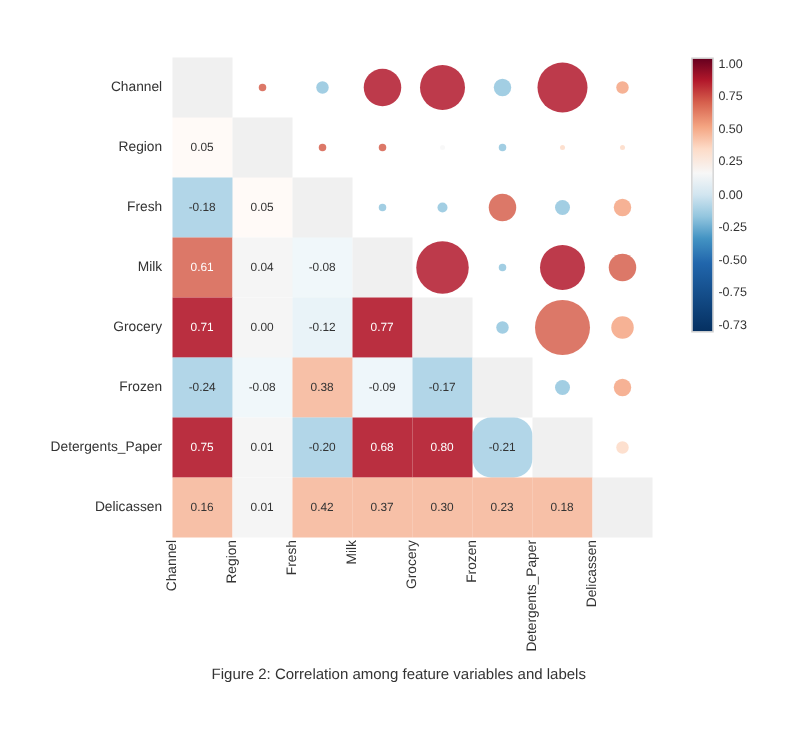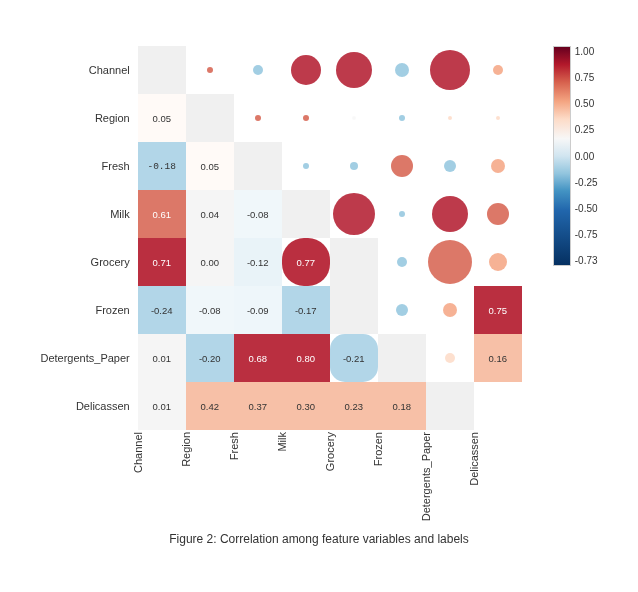--- a/index.html
+++ b/index.html
@@ -219,21 +219,21 @@
               <div class="cell" style="background: transparent; position: relative;">
                 <svg width="48" height="48" style="position: absolute; top: 0px; left: 0px;">
                   <circle cx="24" cy="24" r="2" fill="#fddbc7" opacity="0.85"></circle>
                 </svg>
               </div>
               <div class="cell" style="background: transparent; position: relative;">
                 <svg width="48" height="48" style="position: absolute; top: 0px; left: 0px;">
                   <circle cx="24" cy="24" r="2" fill="#fddbc7" opacity="0.85"></circle>
                 </svg>
               </div>
-              <div class="cell" style="background: rgba(146, 197, 222, 0.7); color: rgb(51, 51, 51); font-family: Liberation Mono, monospace;">-0.18</div>
+              <div class="cell" style="background: rgba(146, 197, 222, 0.7); color: rgb(51, 51, 51);">-0.18</div>
               <div class="cell" style="background: rgba(253, 219, 199, 0.15); color: rgb(51, 51, 51);">0.05</div>
               <div class="cell" style="background: rgb(240, 240, 240);"></div>
               <div class="cell" style="background: transparent; position: relative;">
                 <svg width="48" height="48" style="position: absolute; top: 0px; left: 0px;">
                   <circle cx="24" cy="24" r="3" fill="#92c5de" opacity="0.85"></circle>
                 </svg>
               </div>
               <div class="cell" style="background: transparent; position: relative;">
                 <svg width="48" height="48" style="position: absolute; top: 0px; left: 0px;">
                   <circle cx="24" cy="24" r="4" fill="#92c5de" opacity="0.85"></circle>
@@ -274,39 +274,40 @@
                 </svg>
               </div>
               <div class="cell" style="background: transparent; position: relative;">
                 <svg width="48" height="48" style="position: absolute; top: 0px; left: 0px;">
                   <circle cx="24" cy="24" r="11" fill="#d6604d" opacity="0.85"></circle>
                 </svg>
               </div>
               <div class="cell" style="background: rgba(178, 24, 43, 0.9); color: rgb(255, 255, 255);">0.71</div>
               <div class="cell" style="background: rgb(245, 245, 245); color: rgb(51, 51, 51);">0.00</div>
               <div class="cell" style="background: rgba(209, 229, 240, 0.48); color: rgb(51, 51, 51);">-0.12</div>
-              <div class="cell" style="background: rgba(178, 24, 43, 0.9); color: rgb(255, 255, 255); border-radius: 22px;">0.77</div>
+              <div class="cell" style="background: rgba(178, 24, 43, 0.9); color: rgb(255, 255, 255);">0.77</div>
               <div class="cell" style="background: rgb(240, 240, 240);"></div>
               <div class="cell" style="background: transparent; position: relative;">
                 <svg width="48" height="48" style="position: absolute; top: 0px; left: 0px;">
                   <circle cx="24" cy="24" r="5" fill="#92c5de" opacity="0.85"></circle>
                 </svg>
               </div>
               <div class="cell" style="background: transparent; position: relative;">
                 <svg width="48" height="48" style="position: absolute; top: 0px; left: 0px;">
                   <circle cx="24" cy="24" r="22" fill="#d6604d" opacity="0.85"></circle>
                 </svg>
               </div>
               <div class="cell" style="background: transparent; position: relative;">
                 <svg width="48" height="48" style="position: absolute; top: 0px; left: 0px;">
                   <circle cx="24" cy="24" r="9" fill="#f4a582" opacity="0.85"></circle>
                 </svg>
               </div>
               <div class="cell" style="background: rgba(146, 197, 222, 0.7); color: rgb(51, 51, 51);">-0.24</div>
               <div class="cell" style="background: rgba(209, 229, 240, 0.32); color: rgb(51, 51, 51);">-0.08</div>
+              <div class="cell" style="background: rgba(244, 165, 130, 0.7); color: rgb(51, 51, 51);">0.38</div>
               <div class="cell" style="background: rgba(209, 229, 240, 0.36); color: rgb(51, 51, 51);">-0.09</div>
               <div class="cell" style="background: rgba(146, 197, 222, 0.7); color: rgb(51, 51, 51);">-0.17</div>
               <div class="cell" style="background: rgb(240, 240, 240);"></div>
               <div class="cell" style="background: transparent; position: relative;">
                 <svg width="48" height="48" style="position: absolute; top: 0px; left: 0px;">
                   <circle cx="24" cy="24" r="6" fill="#92c5de" opacity="0.85"></circle>
                 </svg>
               </div>
               <div class="cell" style="background: transparent; position: relative;">
                 <svg width="48" height="48" style="position: absolute; top: 0px; left: 0px;">

